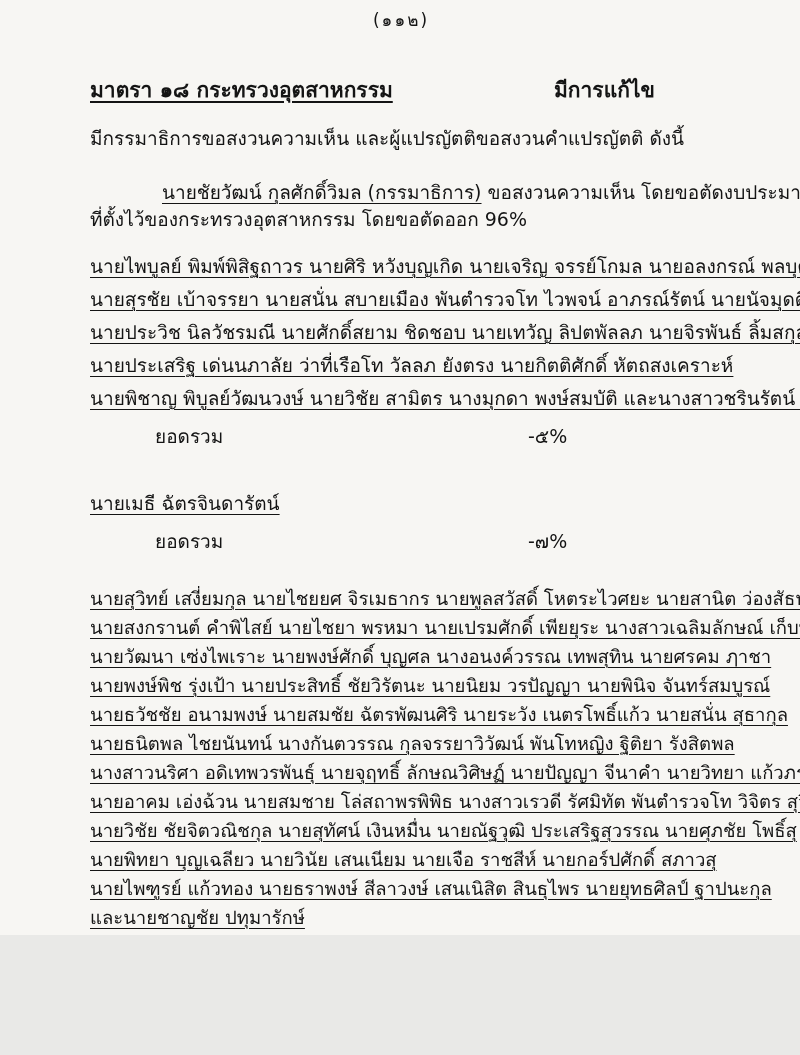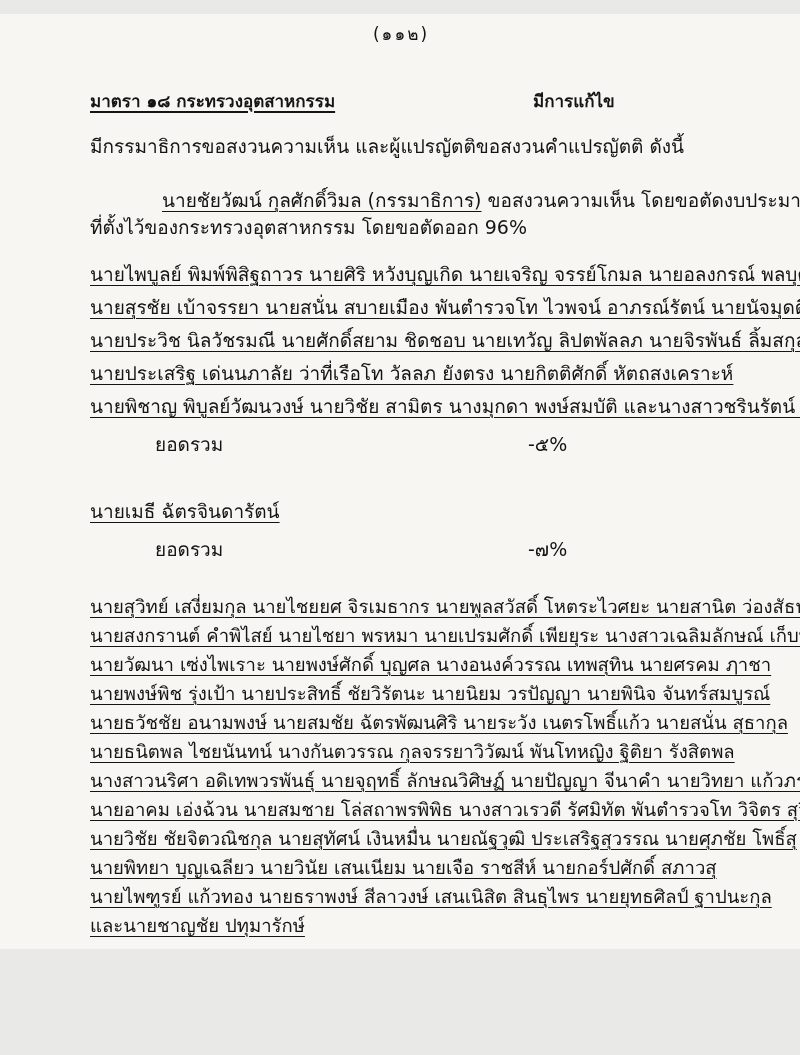--- a/index.html
+++ b/index.html
@@ -4,49 +4,49 @@
 <style>
   html, body {
     margin: 0;
     padding: 0;
     background: #e9e9e7;
   }
   .page {
     position: relative;
     width: 800px;
     height: 935px;
-    margin: 14px auto;
+    margin: 0 auto;
     background: #f7f6f3;
     color: #141414;
     font-family: "DejaVu Sans", "Liberation Sans", sans-serif;
     font-size: 19px;
     line-height: 1.45;
     box-sizing: border-box;
     padding: 8px 88px 0 90px;
     overflow: hidden;
   }
   .page-number {
     text-align: center;
     font-size: 17px;
     letter-spacing: 2px;
   }
   .heading-row {
     position: relative;
     margin-top: 42px;
-    font-size: 17px;
+    font-size: 21px;
     font-weight: bold;
   }
   .section-title {
     text-decoration: underline;
     text-underline-offset: 4px;
     text-decoration-thickness: 1.5px;
   }
   .status {
     position: absolute;
-    left: 443px;
+    left: 464px;
     top: 0;
     font-weight: bold;
     text-align: center;
   }
   .intro {
     margin: 20px 0 0 0;
   }
   .motion {
     margin: 26px 0 0 0;
   }

